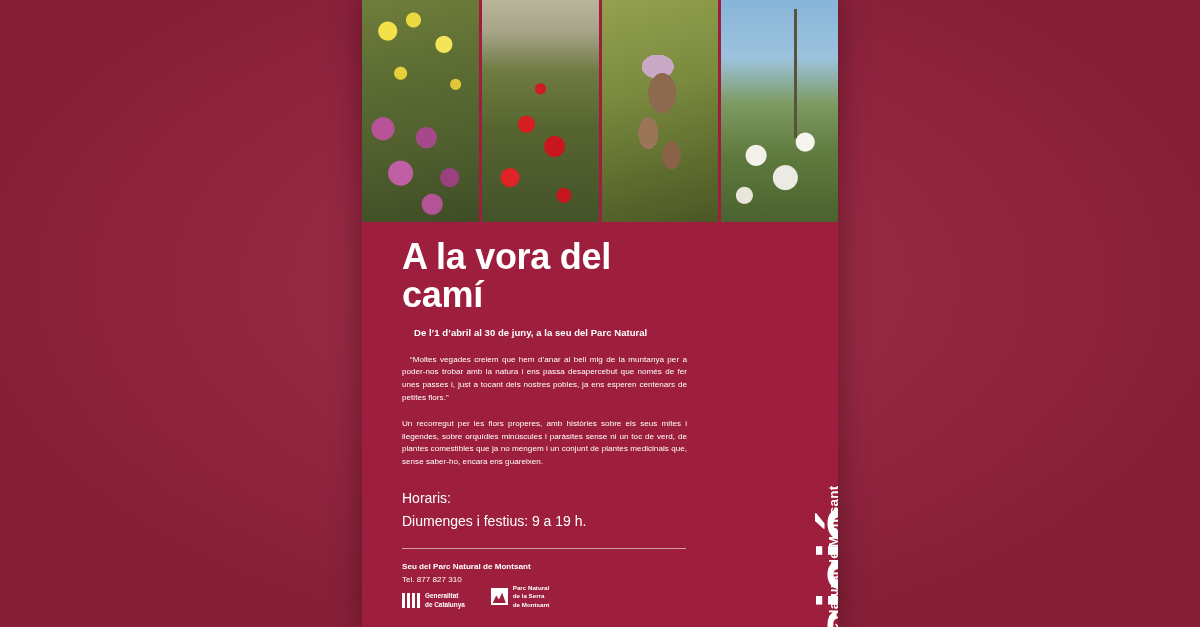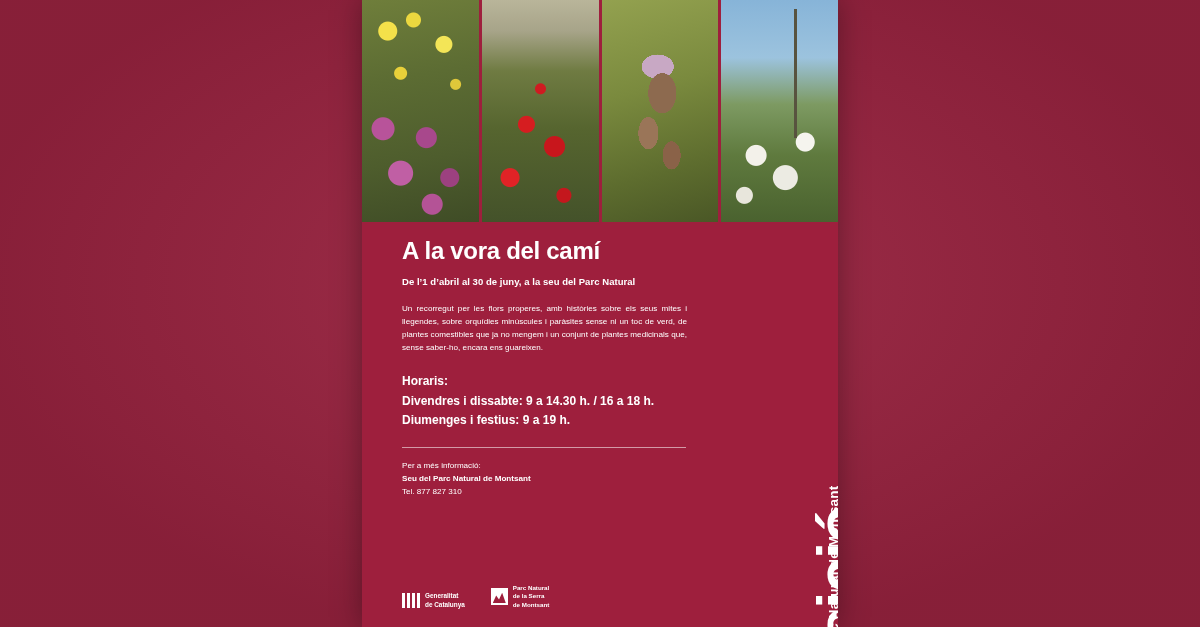--- a/index.html
+++ b/index.html
@@ -143,47 +143,46 @@
 
   
   .content {
     position: absolute;
     left: 40px;
     top: 238px;
     width: 285px;
     color: #ffffff;
   }
   .headline {
-    font-size: 24px;
+    font-size: 36px;
     font-weight: bold;
     letter-spacing: -0.3px;
     margin: 0 0 13px 0;
     line-height: 1.05;
   }
   .dates {
     font-size: 9.5px;
     font-weight: bold;
-    margin: 0 0 16px 0;
+    margin: 0 0 16px 12px;
     letter-spacing: 0.05px;
   }
   p.body {
     font-size: 8.1px;
     line-height: 1.58;
     margin: 0 0 13px 0;
     text-align: justify;
     letter-spacing: 0.02px;
   }
   p.quote {
     text-indent: 8px;
   }
   .hours {
-    font-size: 12px;
+    font-size: 14px;
     line-height: 1.62;
     margin: 18px 0 16px 0;
-    font-weight: bold;
   }
   .hours .lbl { display: block; }
   .rule {
     width: 284px;
     height: 1px;
     background: rgba(255,255,255,0.55);
     margin: 12px 0 11px 0;
   }
   .info {
     font-size: 8.1px;
@@ -263,32 +262,31 @@
 
     <div class="vertical-title">
       <div class="vtitle-main">Exposició</div>
       <div class="vtitle-sub">Parc Natural de Montsant</div>
     </div>
 
     <div class="content">
       <h1 class="headline">A la vora del camí</h1>
       <div class="dates">De l’1 d’abril al 30 de juny, a la seu del Parc Natural</div>
 
+      <p class="body quote">“Moltes vegades creiem que hem d’anar al bell mig de la muntanya per a poder-nos trobar amb la natura i ens passa desapercebut que només de fer unes passes i, just a tocant dels nostres pobles, ja ens esperen centenars de petites flors.”</p>
       <p class="body">Un recorregut per les flors properes, amb històries sobre els seus mites i llegendes, sobre orquídies minúscules i paràsites sense ni un toc de verd, de plantes comestibles que ja no mengem i un conjunt de plantes medicinals que, sense saber-ho, encara ens guareixen.</p>
 
       <div class="hours">
         <span class="lbl">Horaris:</span>
-        <span class="lbl">Divendres i dissabte: 9 a 14.30 h. / 16 a 18 h.</span>
         <span class="lbl">Diumenges i festius: 9 a 19 h.</span>
       </div>
 
       <div class="rule"></div>
 
       <div class="info">
-        <span>Per a més informació:</span>
         <span class="strong">Seu del Parc Natural de Montsant</span>
         <span>Tel. 877 827 310</span>
 
       </div>
     </div>
 
     <div class="logos">
       <div class="logo-gen">
         <span class="gen-mark">
             <i></i>

